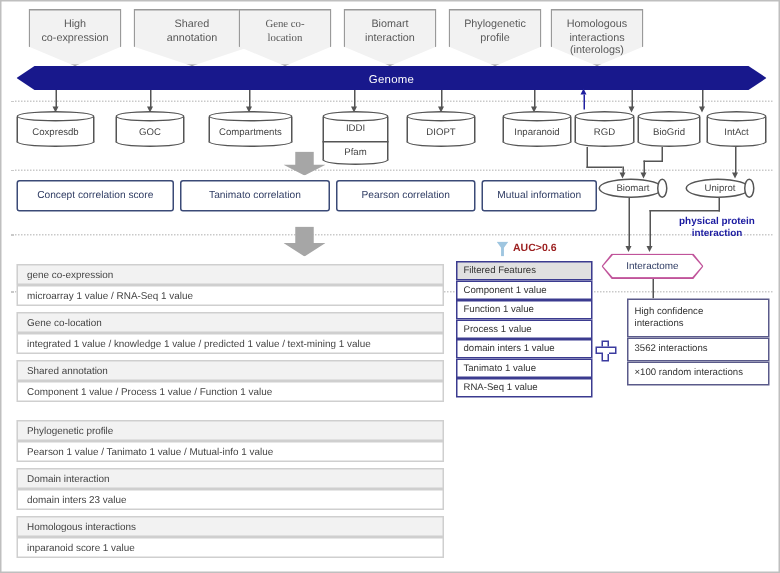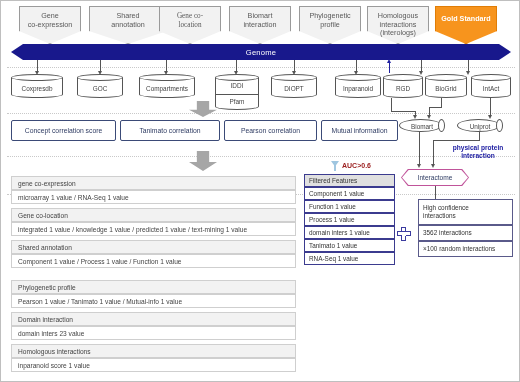--- a/index.html
+++ b/index.html
@@ -148,21 +148,21 @@
 <body>
 
 <div id="canvas">
 
   <div class="abs guide" style="top:66px;"></div>
   <div class="abs guide" style="top:112px;"></div>
   <div class="abs guide" style="top:155px;"></div>
   <div class="abs guide" style="top:193px;"></div>
 
   <div class="abs pent" style="left:18px;top:5px;width:62px;height:38px;">
-    <span style="white-space:pre-line;">Gene
+    <span style="white-space:pre-line;">High
 co-expression</span>
   </div>
   <div class="abs pent" style="left:88px;top:5px;width:78px;height:38px;">
     <span style="white-space:pre-line;">Shared
 annotation</span>
   </div>
   <div class="abs pent" style="left:158px;top:5px;width:62px;height:38px;">
     <span style="white-space:pre-line;font-family:Liberation Serif, serif;">Gene co-
 location</span>
   </div>
@@ -171,23 +171,20 @@
 interaction</span>
   </div>
   <div class="abs pent" style="left:298px;top:5px;width:62px;height:38px;">
     <span style="white-space:pre-line;">Phylogenetic
 profile</span>
   </div>
   <div class="abs pent" style="left:366px;top:5px;width:62px;height:38px;">
     <span style="white-space:pre-line;">Homologous
 interactions
 (interologs)</span>
-  </div>
-  <div class="abs pent gold" style="left:434px;top:5px;width:62px;height:38px;">
-    <span style="white-space:pre-line;padding-top:3px;">Gold Standard</span>
   </div>
 
   <div class="abs genome" style="left:10px;top:43px;width:500px;height:16px;">
     <span>Genome</span>
   </div>
 
   <div class="abs vline" style="left:36px;top:59px;height:12px;"></div>
   <div class="abs arrowdn" style="left:33.5px;top:70px;"></div>
   <div class="abs vline" style="left:99px;top:59px;height:12px;"></div>
   <div class="abs arrowdn" style="left:96.5px;top:70px;"></div>

